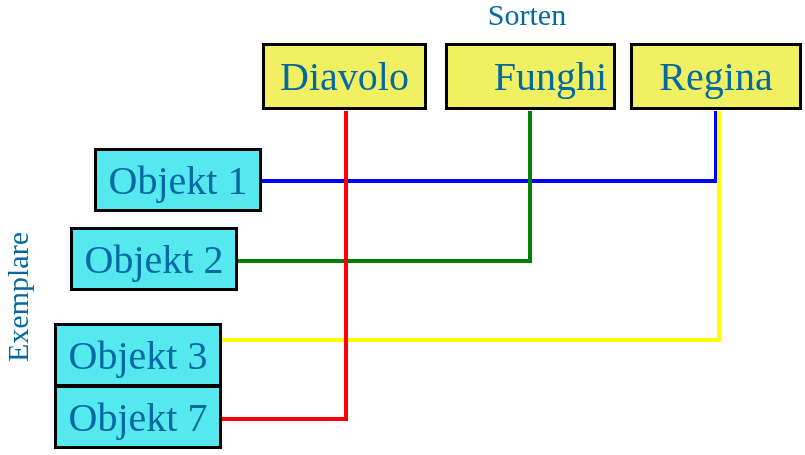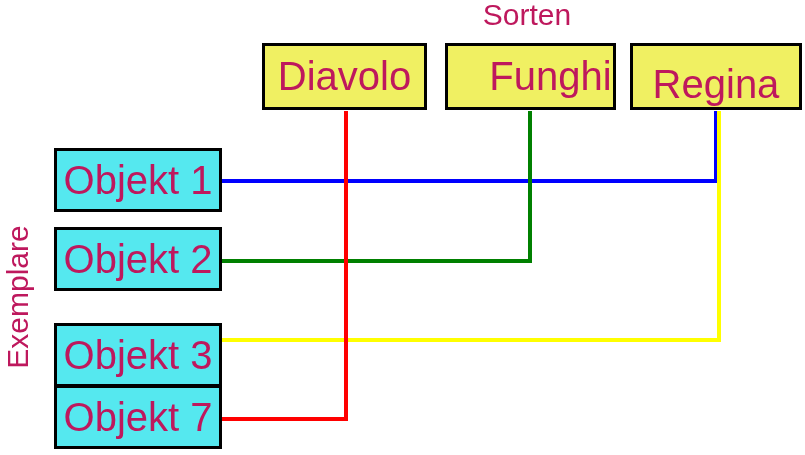--- a/index.html
+++ b/index.html
@@ -6,22 +6,22 @@
     margin: 0;
     padding: 0;
     background: #ffffff;
   }
   .canvas {
     position: relative;
     width: 805px;
     height: 455px;
     background: #ffffff;
     overflow: hidden;
-    font-family: Liberation Sans, sans-serif;
-    color: #be185d;
+    font-family: Liberation Serif, serif;
+    color: #0369a1;
   }
   .title {
     position: absolute;
     top: -2px;
     left: 427px;
     width: 200px;
     text-align: center;
     font-size: 30px;
     line-height: 34px;
     white-space: nowrap;
@@ -51,24 +51,24 @@
     border: 3px solid #000000;
     display: flex;
     align-items: center;
     justify-content: center;
     font-size: 40px;
     white-space: nowrap;
   }
   .sort-node { top: 43px; height: 67px; }
   #sort-0 { left: 262px; width: 165px; }
   #sort-1 { left: 445px; width: 171px; }
-  #sort-2 { left: 630px; width: 172px; align-items: flex-end; }
+  #sort-2 { left: 630px; width: 172px; }
   .object-node { left: 54px; width: 168px; height: 64px; }
-  #obj-0 { top: 148px; }
-  #obj-1 { top: 227px; }
+  #obj-0 { top: 148px; margin-left: 40px; }
+  #obj-1 { top: 227px; margin-left: 16px; }
   #obj-2 { top: 307px; }
   #obj-3 { top: 385px; }
 </style>
 </head>
 <body>
 
 <div class="canvas">
 
   <div class="title">Sorten</div>
 

